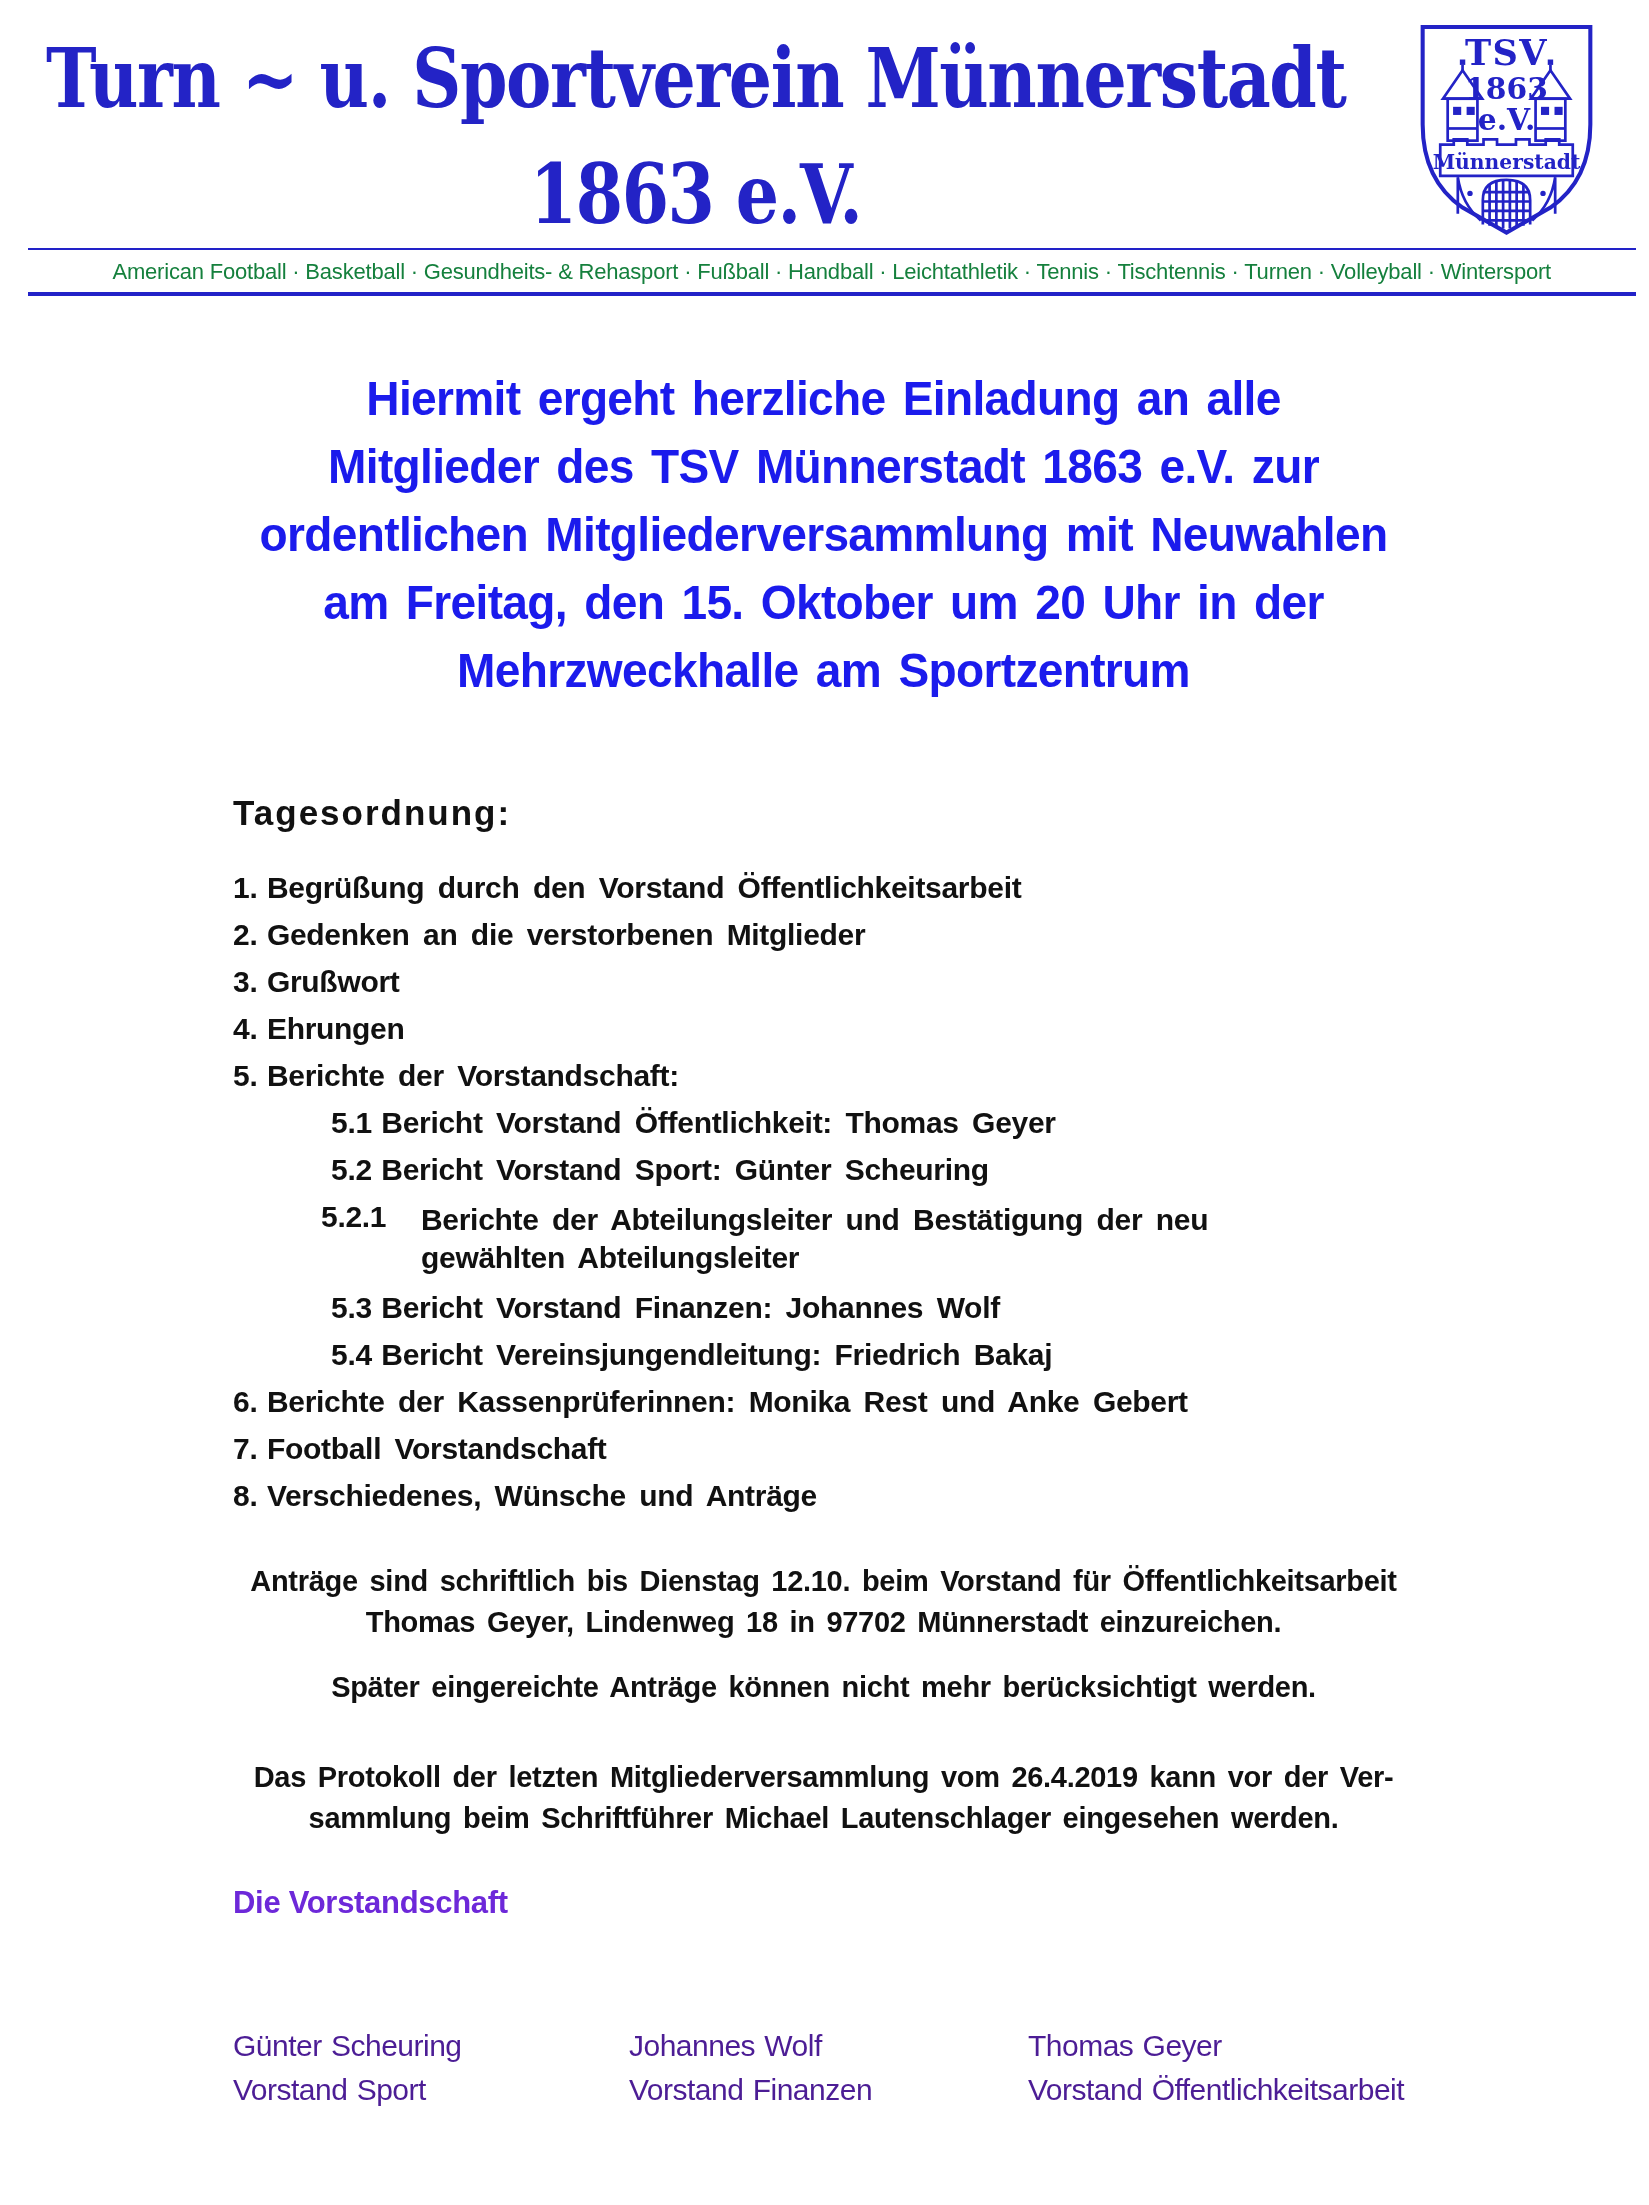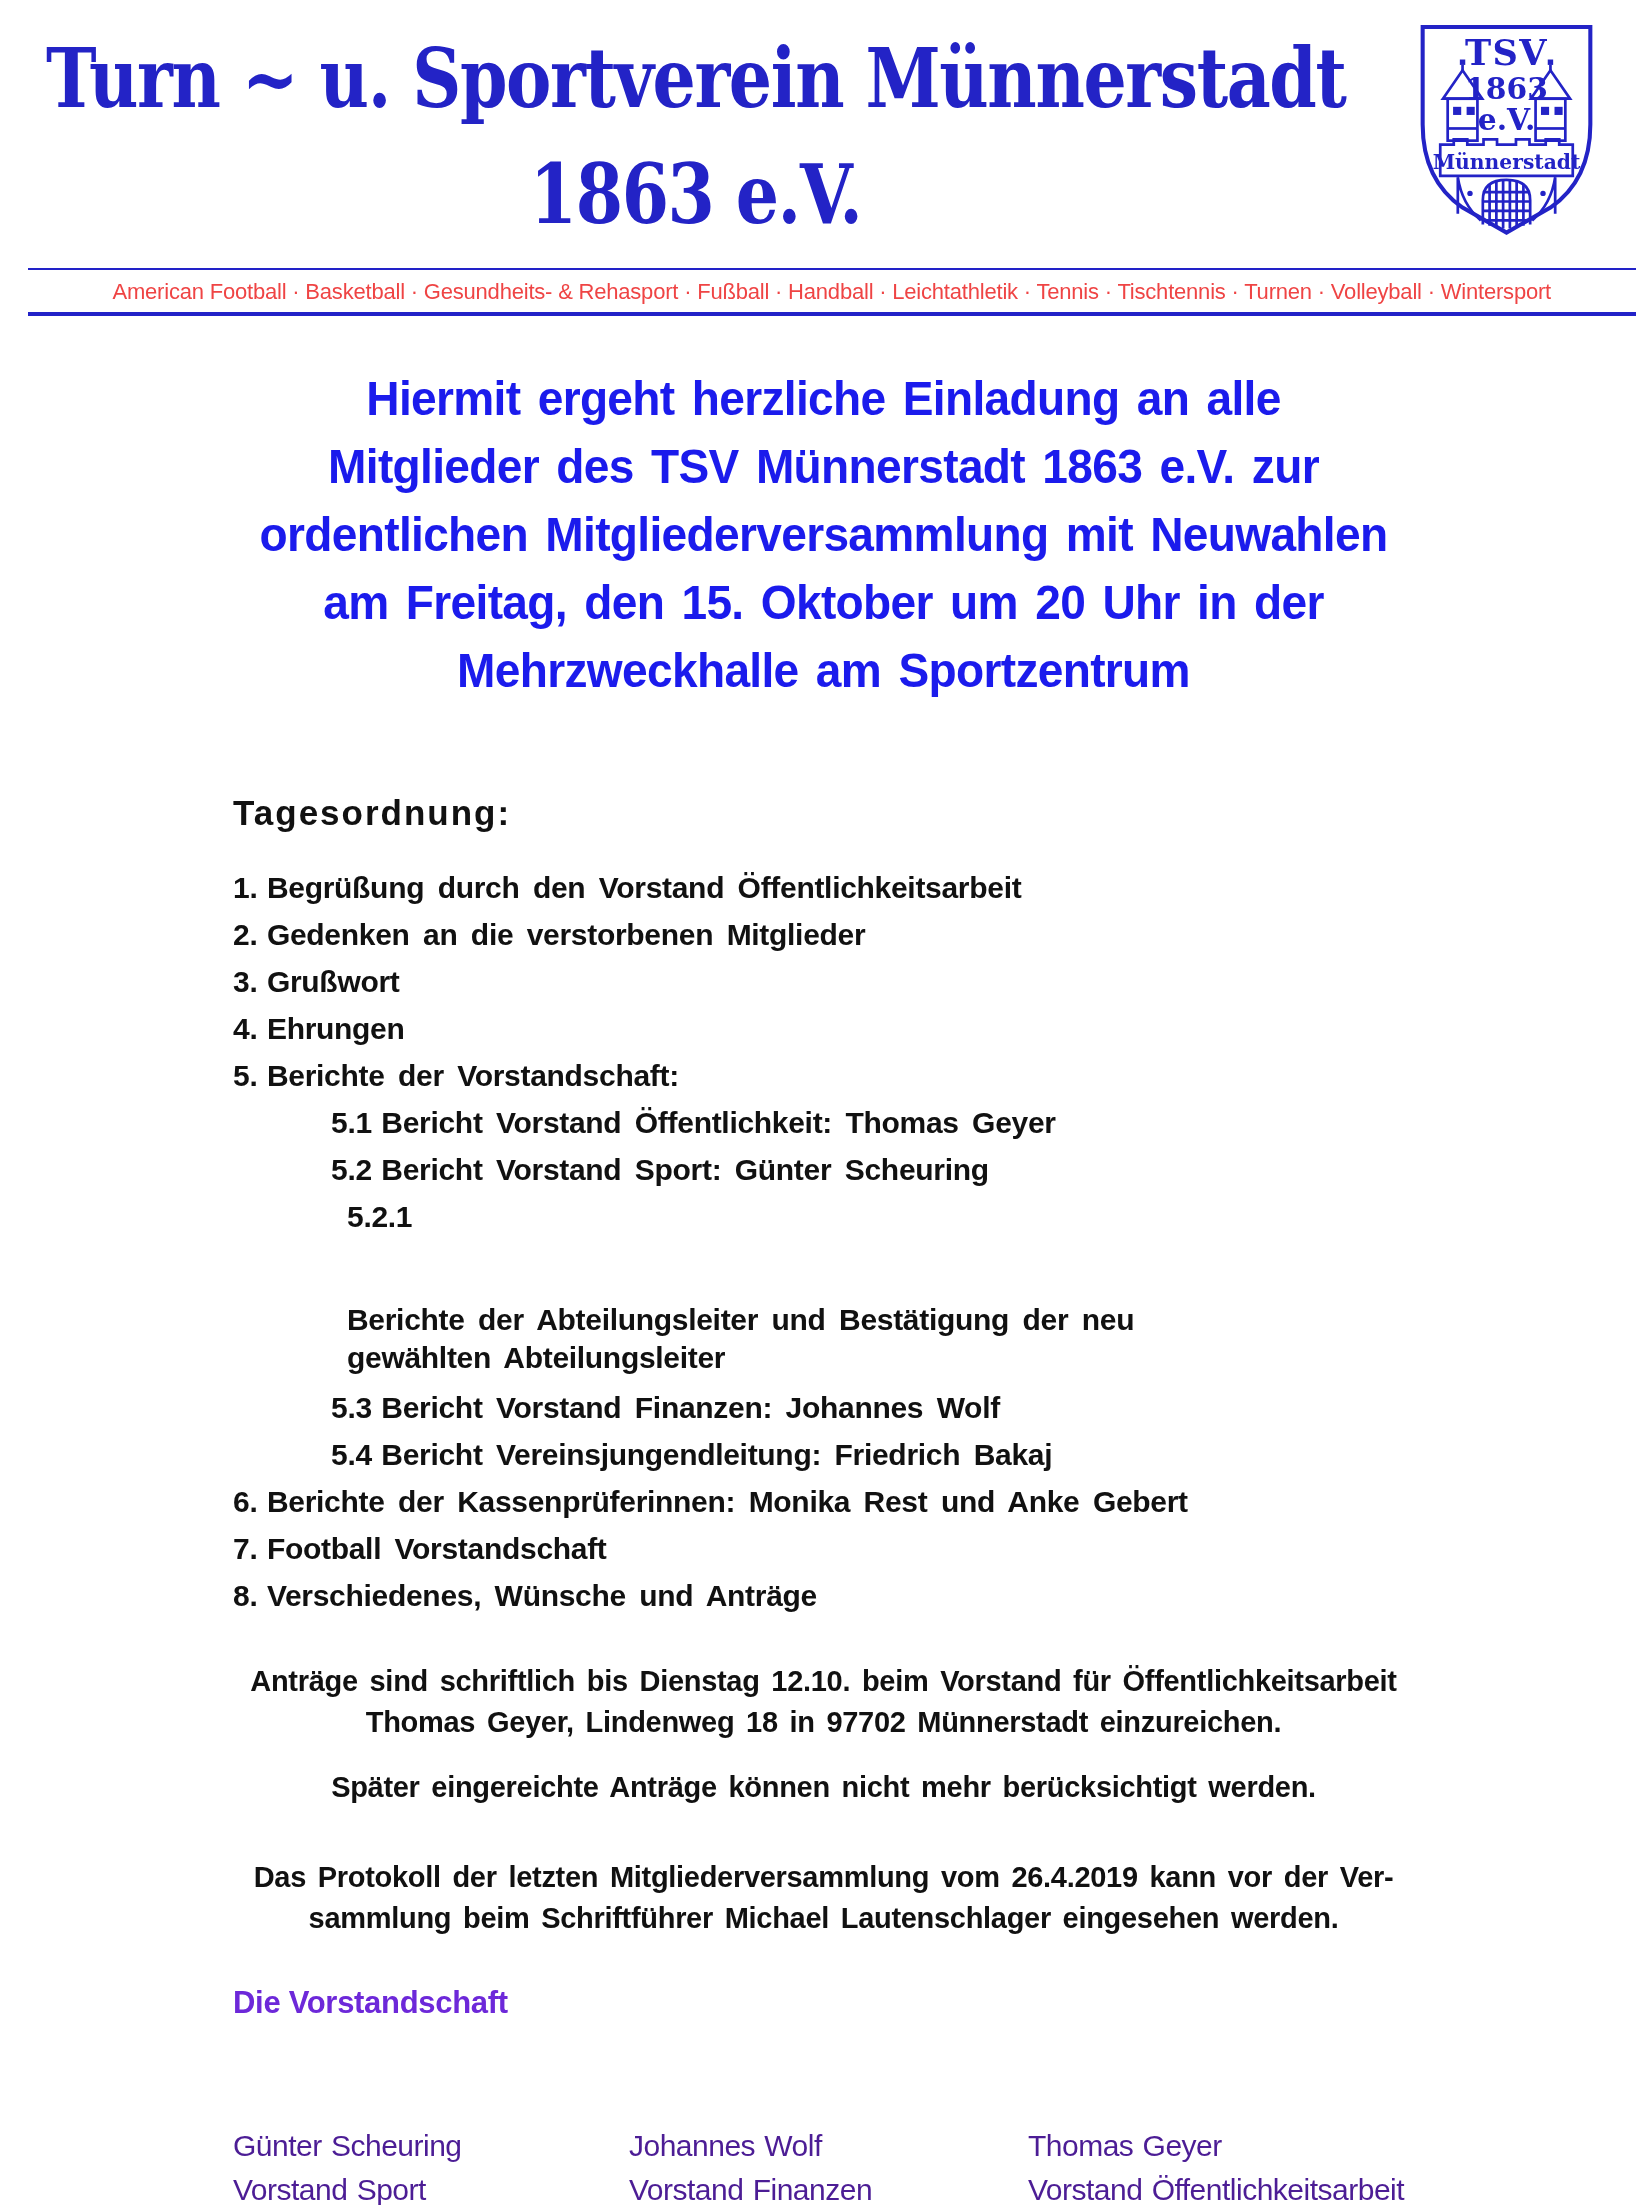--- a/index.html
+++ b/index.html
@@ -30,26 +30,26 @@
     white-space: nowrap;
   }
   .crest {
     position: absolute;
     top: 23px; right: 53px;
     width: 179px; height: 215px;
   }
 
   .sports-bar {
     position: absolute;
-    top: 268px; left: 28px; right: 13.5px;
+    top: 248px; left: 28px; right: 13.5px;
     border-top: 2.7px solid #2222c8;
     border-bottom: 4.7px solid #2222c8;
     padding: 8.8px 0 7.4px 0;
     text-align: center;
-    color: #ef4444;
+    color: #15803d;
     font-size: 22px;
     letter-spacing: -0.2px;
     white-space: nowrap;
   }
 
   
   .content { position: absolute; top: 365px; left: 0; right: 2px; }
 
   .invitation {
     text-align: center;
@@ -74,21 +74,21 @@
     font-size: 30px;
     font-weight: bold;
     line-height: 32px;
     margin-bottom: 15px;
     letter-spacing: -0.3px;
     word-spacing: 5.4px;
     white-space: nowrap;
   }
   .ag-item .num { display: inline-block; margin-right: 9.5px; }
   .lvl1 { margin-left: 98px; }
-  .lvl2 { margin-left: 114px; display: flex; white-space: normal; flex-direction: column; }
+  .lvl2 { margin-left: 88px; display: flex; white-space: normal; }
   .lvl2 .num { flex: 0 0 100px; margin-right: 0; }
   .lvl2 .sub-lines div { line-height: 38px; }
   .gap-before { margin-top: 9.5px; }
 
   .notes {
     margin-top: 49px;
     text-align: center;
     color: #111111;
     font-size: 29px;
     font-weight: bold;

